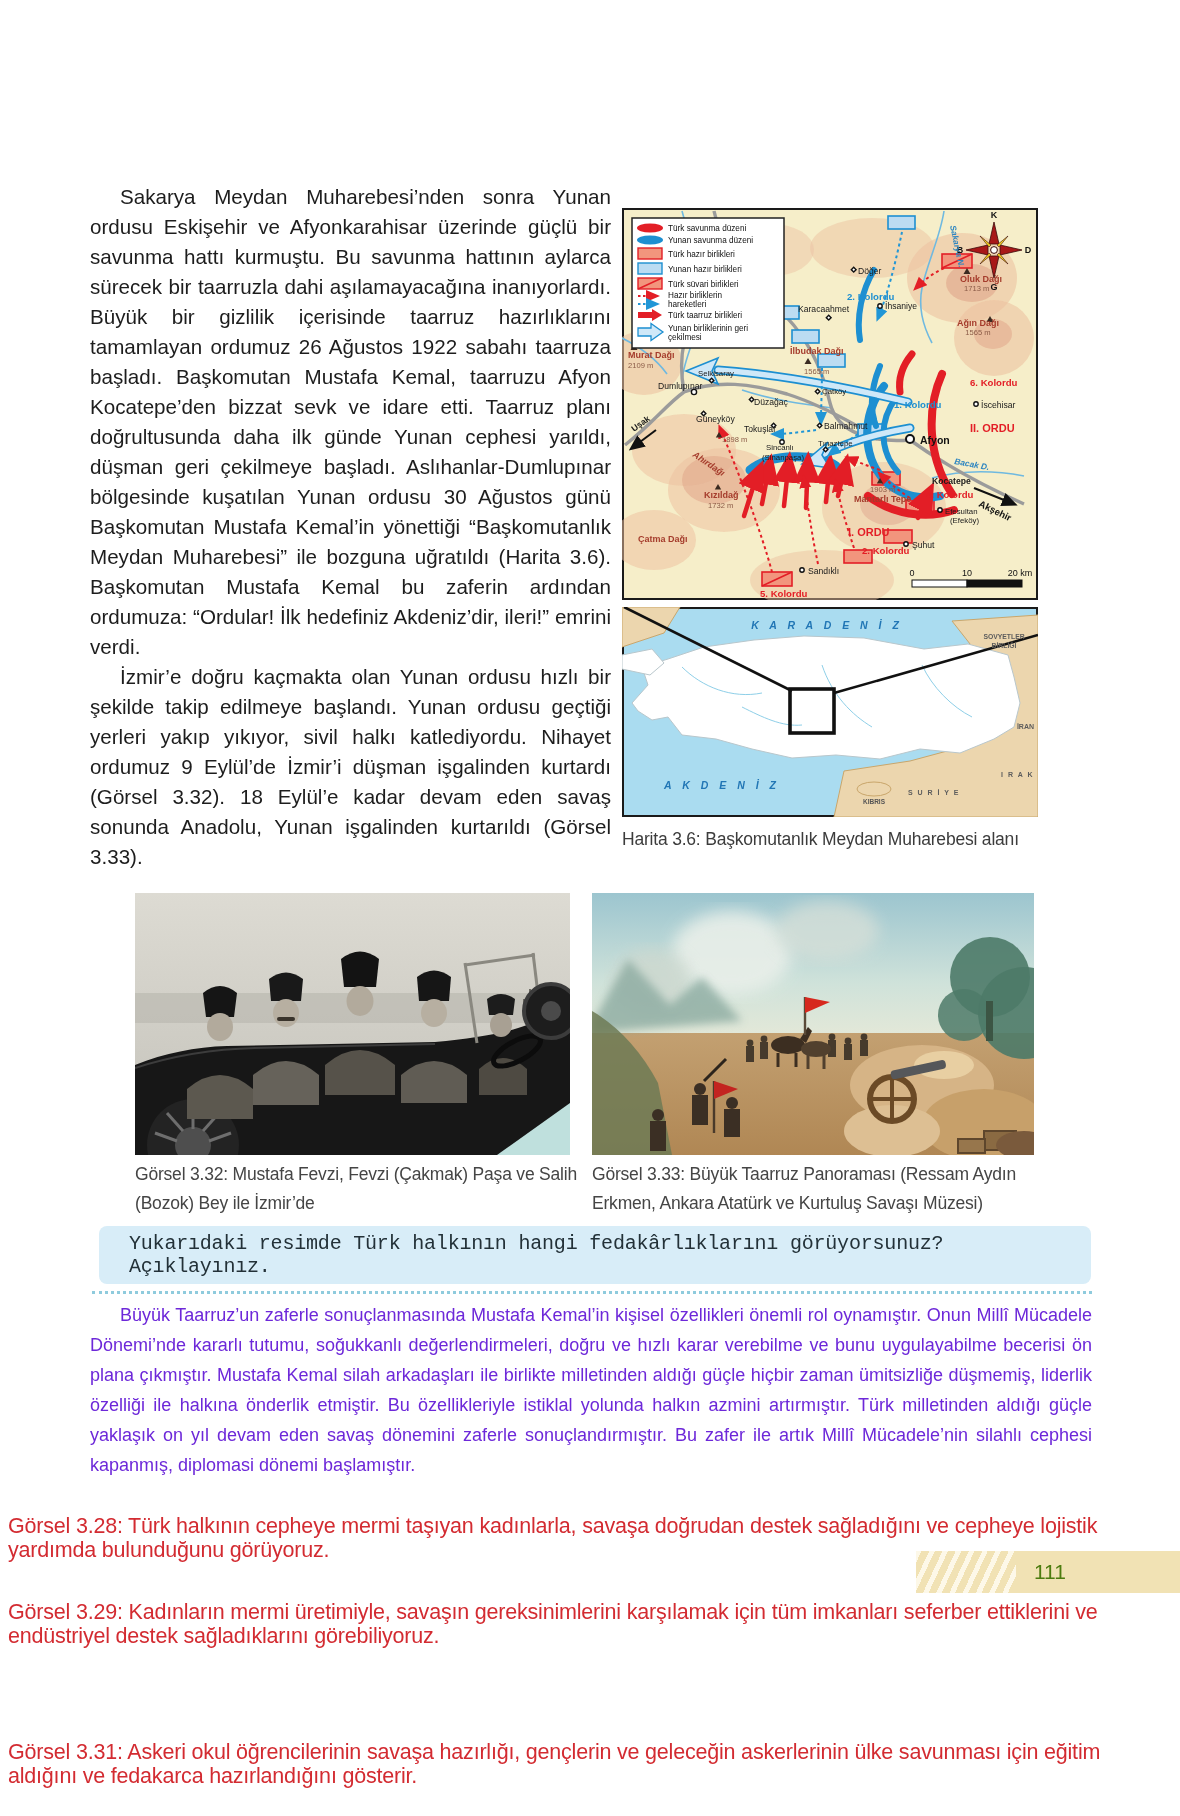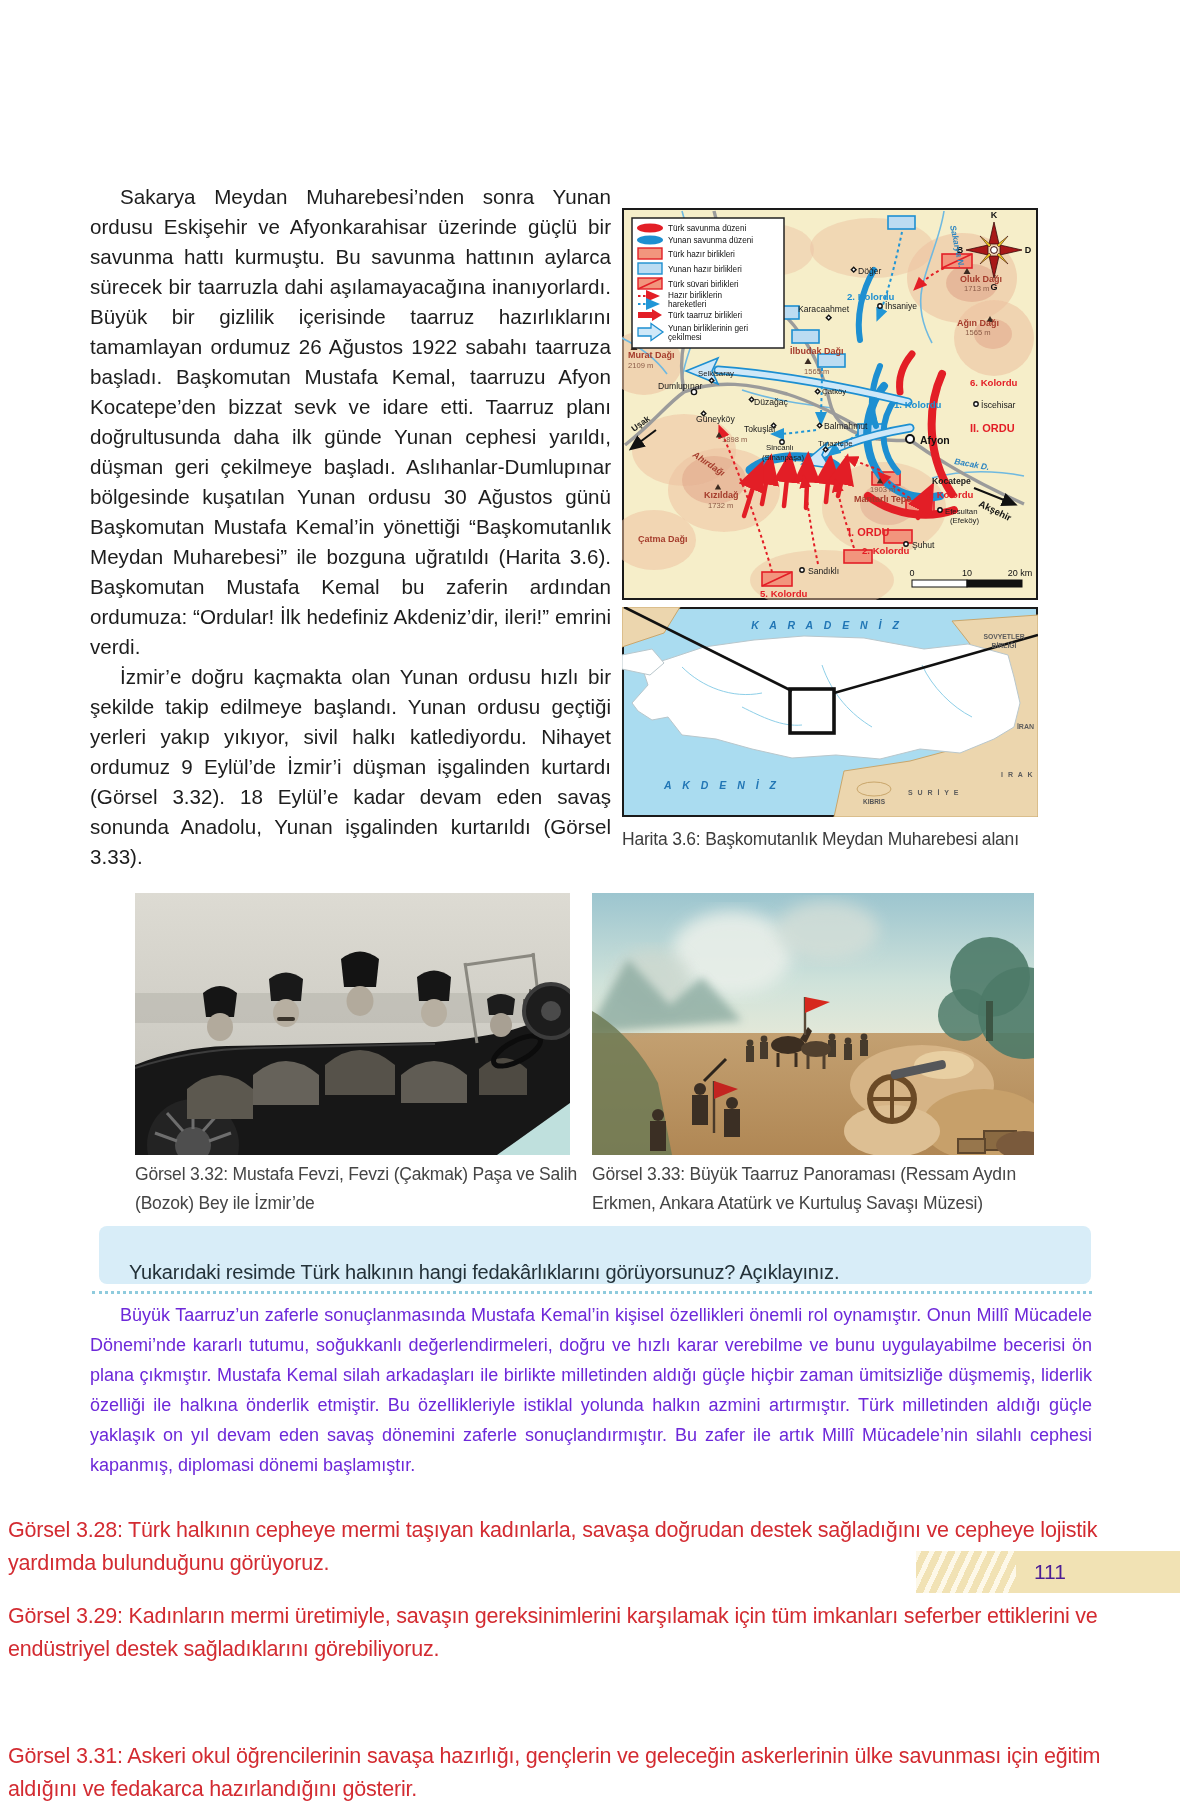--- a/index.html
+++ b/index.html
@@ -24,40 +24,40 @@
   .photo { position:absolute; top:893px; height:262px; }
   .photo-left { left:135px; width:435px; }
   .photo-right { left:592px; width:442px; }
   .photo svg { display:block; }
 
   .caption { position:absolute; top:1160px; font-size:17.5px; line-height:29px; color:#454545; letter-spacing:-0.2px; }
   .caption-left { left:135px; width:450px; }
   .caption-right { left:592px; width:452px; }
 
   .question-box { position:absolute; left:99px; top:1226px; width:992px; height:58px;
-    background:#d8edf8; border-radius:8px; display:flex; align-items:flex-end; padding-left:30px; }
+    background:#d8edf8; border-radius:8px; display:flex; align-items:center; padding-left:30px;font-family:Liberation Mono, monospace; }
   .question-box span { font-size:20px; color:#233138; letter-spacing:-0.2px; }
   .dotted-rule { position:absolute; left:92px; top:1291px; width:1000px; height:0;
     border-top:3px dotted #8fcbdd; }
 
   .para3 { position:absolute; left:90px; top:1300px; width:1002px;
     font-size:18px; line-height:30px; color:#6d28d9; text-align:justify; }
   .para3 p { text-indent:30px; }
 
-  .annot { position:absolute; left:8px; width:1160px; font-size:21.5px; line-height:33px;
+  .annot { position:absolute; left:8px; width:1160px; font-size:21.5px; line-height:24px;
     color:#d32b31; letter-spacing:-0.2px; }
   .annot-1 { top:1514px; }
   .annot-2 { top:1600px; }
   .annot-3 { top:1688px; }
   .annot-4 { top:1740px; }
 
   .page-badge { position:absolute; right:0; top:1551px; width:264px; height:42px; background:#f1e2b4; }
   .page-badge .stripes { position:absolute; left:0; top:0; width:100px; height:42px;
     background:repeating-linear-gradient(115deg,#fdf8e8 0 5px, rgba(241,226,180,0.15) 5px 12px); }
-  .page-badge .num { position:absolute; left:118px; top:9px; font-size:21px; color:#4c1d95; }
+  .page-badge .num { position:absolute; left:118px; top:9px; font-size:21px; color:#4d7c0f; }
 
   text { font-family:"Liberation Sans", sans-serif; }
   .lbl { font-size:8.6px; fill:#1a1a1a; }
   .lbl-sm { font-size:7.8px; fill:#1a1a1a; }
   .mtn { font-size:9px; font-weight:bold; fill:#a53c2c; }
   .elev { font-size:7.6px; fill:#8a5a46; }
   .blue-lbl { font-size:9.6px; font-weight:bold; fill:#1d8fd1; }
   .red-lbl { font-size:9.6px; font-weight:bold; fill:#e31e26; }
   .red-lbl-big { font-size:11px; font-weight:bold; fill:#e31e26; }
   .river-lbl { font-size:8.4px; font-style:italic; font-weight:bold; fill:#2e86c1; }

